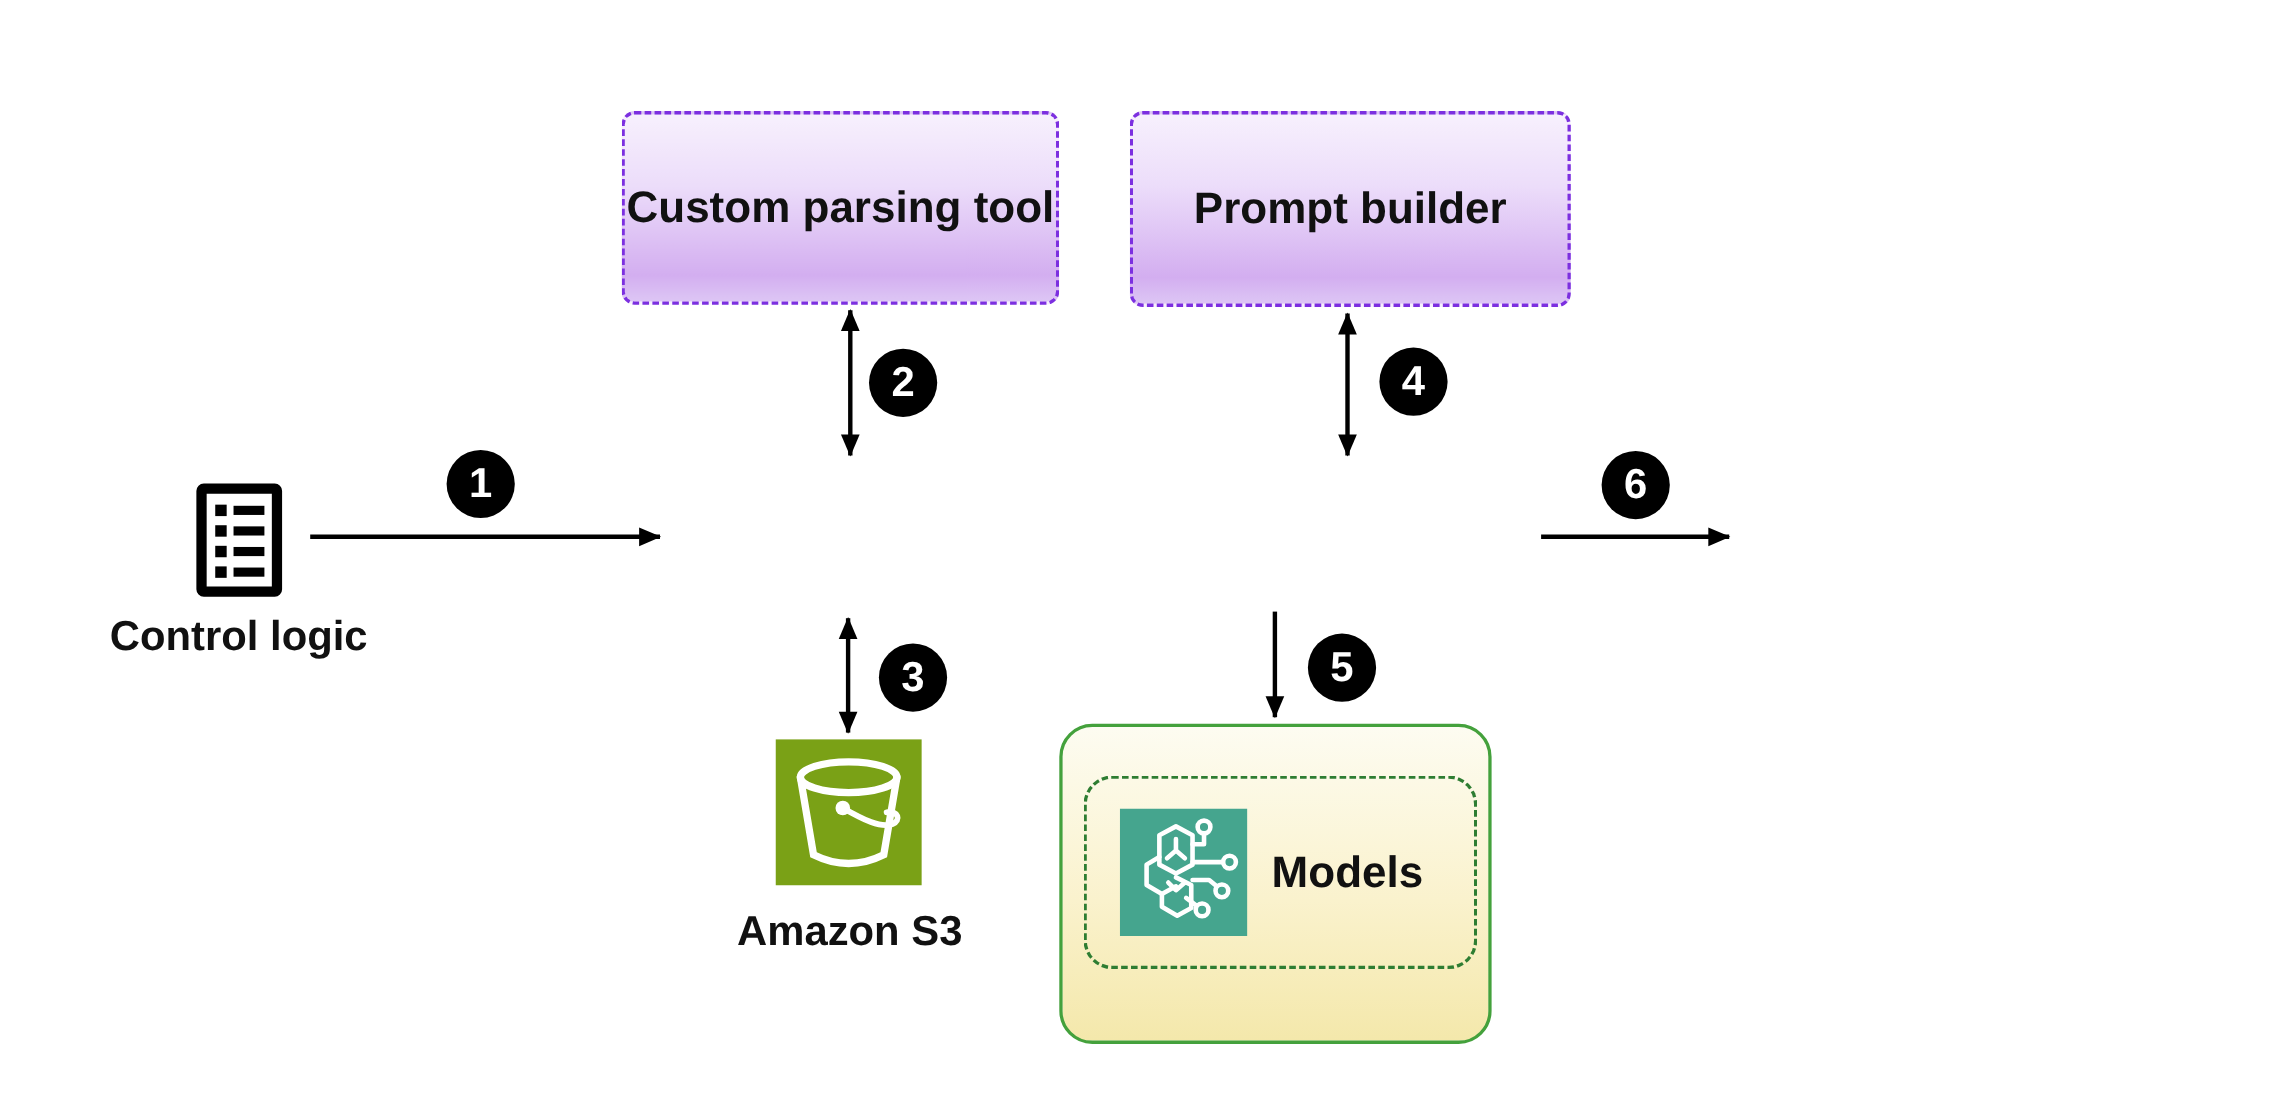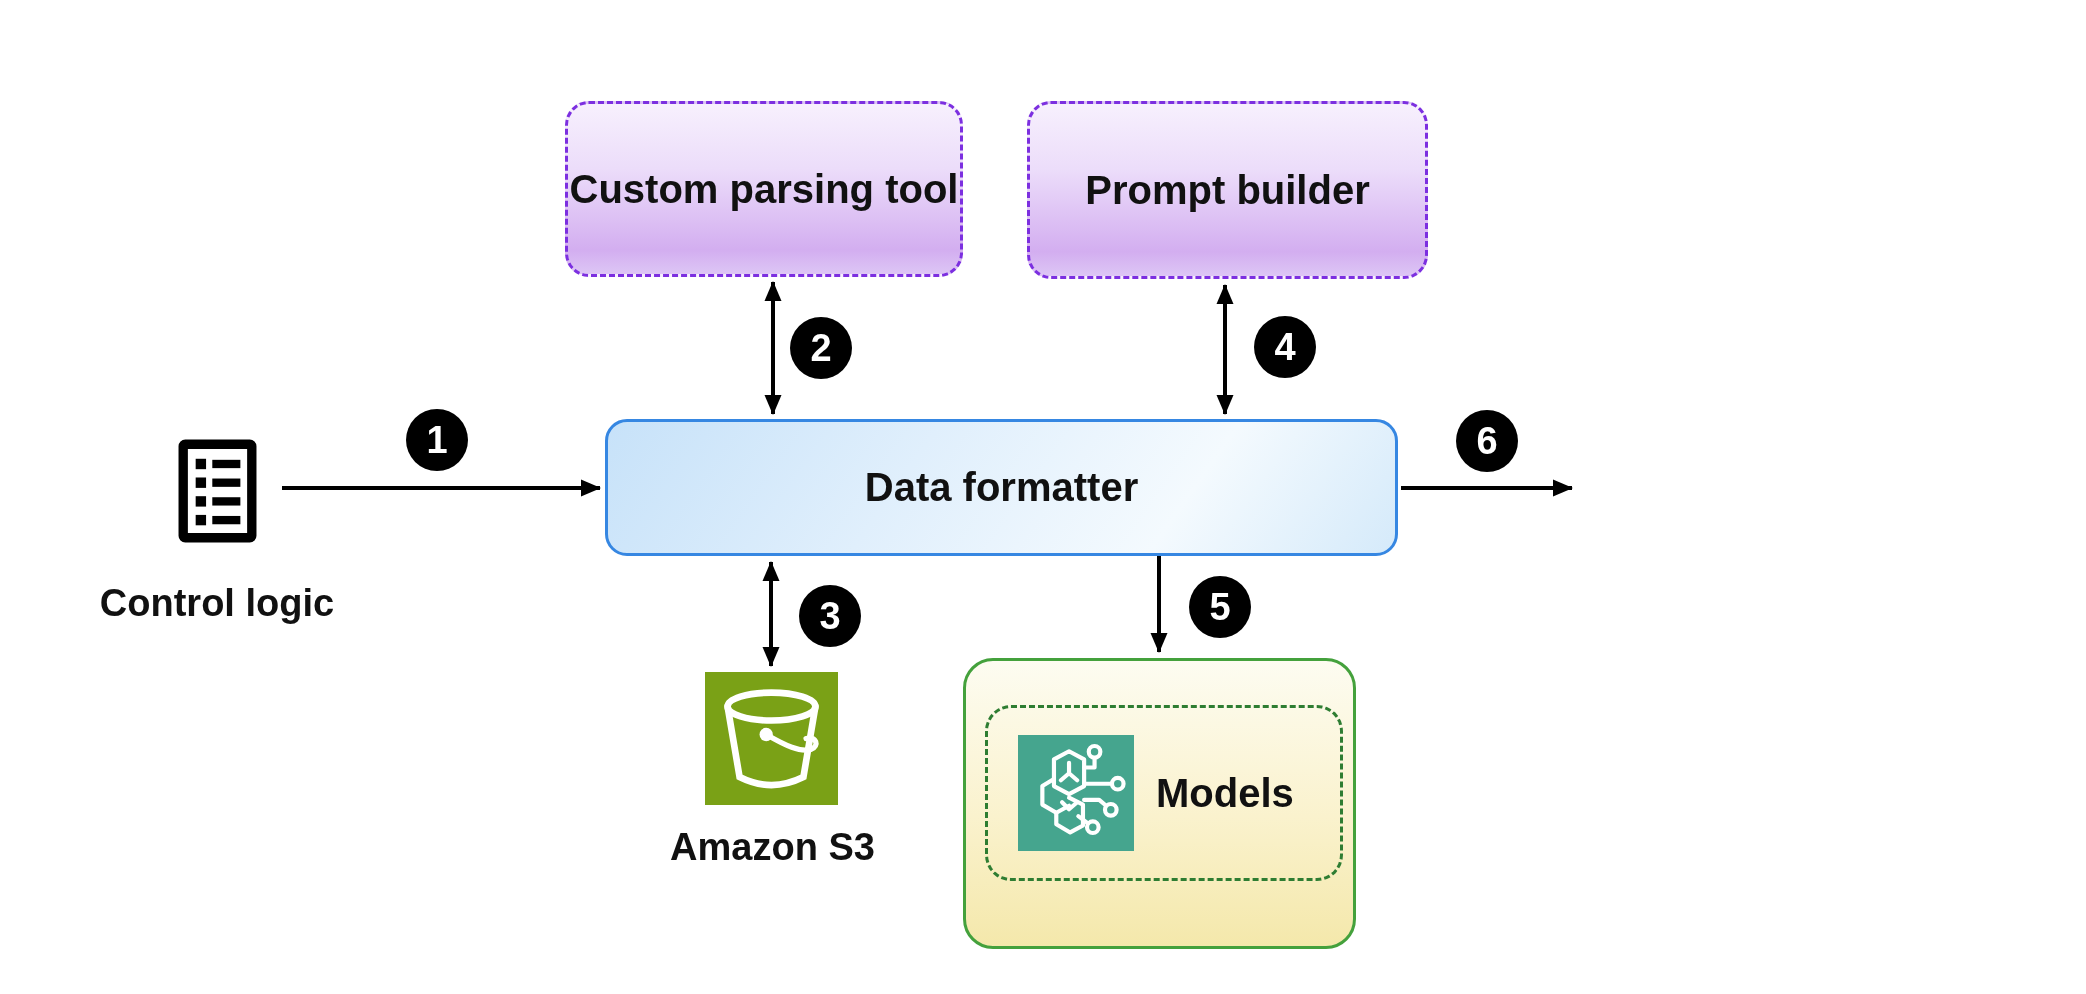--- a/index.html
+++ b/index.html
@@ -19,21 +19,21 @@
     display: flex;
     align-items: center;
     justify-content: center;
     font-size: 40px;
     font-weight: 600;
     color: #111111;
     text-align: center;
   }
   .purple-box {
     border: 3.5px dashed #7c2fe0;
-    border-radius: 24px;
+    border-radius: 12px;
     background: linear-gradient(180deg, #f7f0fd 0%, #ecddfa 38%, #d3aef0 86%, #ddc6f5 100%);
   }
   .blue-box {
     border: 3.5px solid #3687e2;
     border-radius: 22px;
     background: linear-gradient(125deg, #c7e2f9 0%, #e0effc 38%, #f4fafe 72%, #d5eafa 100%);
   }
   .bedrock-box {
     border: 3.5px solid #44a13c;
     border-radius: 30px;
@@ -109,33 +109,30 @@
     <rect x="5" y="5" width="66" height="90" rx="2" fill="#ffffff" stroke="#000000" stroke-width="9"></rect>
     <rect x="17" y="19" width="10" height="10" fill="#000000"></rect>
     <rect x="33" y="20" width="27" height="8" fill="#000000"></rect>
     <rect x="17" y="37" width="10" height="10" fill="#000000"></rect>
     <rect x="33" y="38" width="27" height="8" fill="#000000"></rect>
     <rect x="17" y="55" width="10" height="10" fill="#000000"></rect>
     <rect x="33" y="56" width="27" height="8" fill="#000000"></rect>
     <rect x="17" y="73" width="10" height="10" fill="#000000"></rect>
     <rect x="33" y="74" width="27" height="8" fill="#000000"></rect>
   </svg>
-  <div class="caption" style="left:77px;top:582px;width:280px;">Control logic</div>
+  <div class="caption" style="left:77px;top:558px;width:280px;">Control logic</div>
 
   <div class="node-box purple-box" style="left:565px;top:101px;width:398px;height:176px;">
     <span>Custom parsing tool</span>
   </div>
 
   <div class="node-box purple-box" style="left:1027px;top:101px;width:401px;height:178px;align-items:center;">
     <span>Prompt builder</span>
   </div>
 
-  <div class="node-box blue-box" style="left:605px;top:419px;width:793px;height:137px;">
-    <span>Data formatter</span>
-  </div>
 
 
   <svg class="abs" style="left:705px;top:672px;" width="133" height="133" viewBox="0 0 100 100">
     <rect x="0" y="0" width="100" height="100" fill="#7aa116"></rect>
     <ellipse cx="50" cy="26" rx="33" ry="10.5" fill="none" stroke="#ffffff" stroke-width="5"></ellipse>
     <path d="M17 26 L26 79 Q50 91 74 79 L83 26" fill="none" stroke="#ffffff" stroke-width="5" stroke-linecap="round"></path>
     <path d="M46 47 C60 55 72 61 80 58 C86 55.5 84 48.5 76 50" fill="none" stroke="#ffffff" stroke-width="4" stroke-linecap="round"></path>
     <circle cx="46" cy="47" r="5" fill="#ffffff"></circle>
   </svg>
   <div class="caption" style="left:645px;top:826px;width:255px;">Amazon S3</div>

